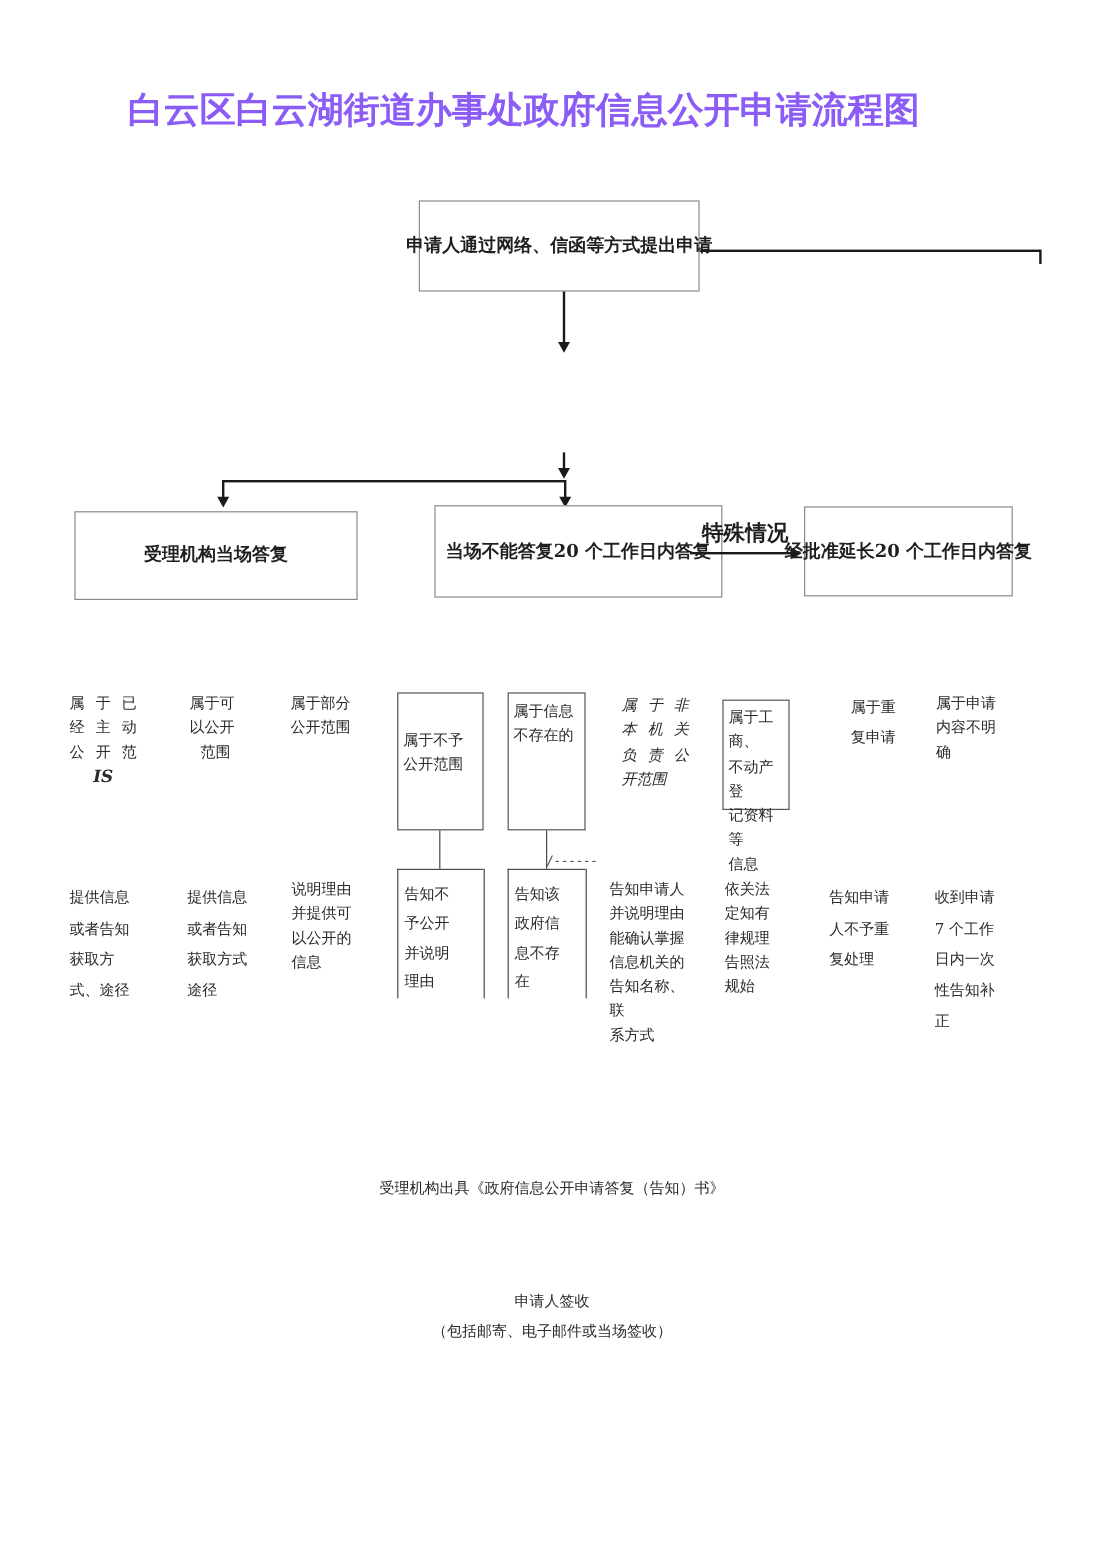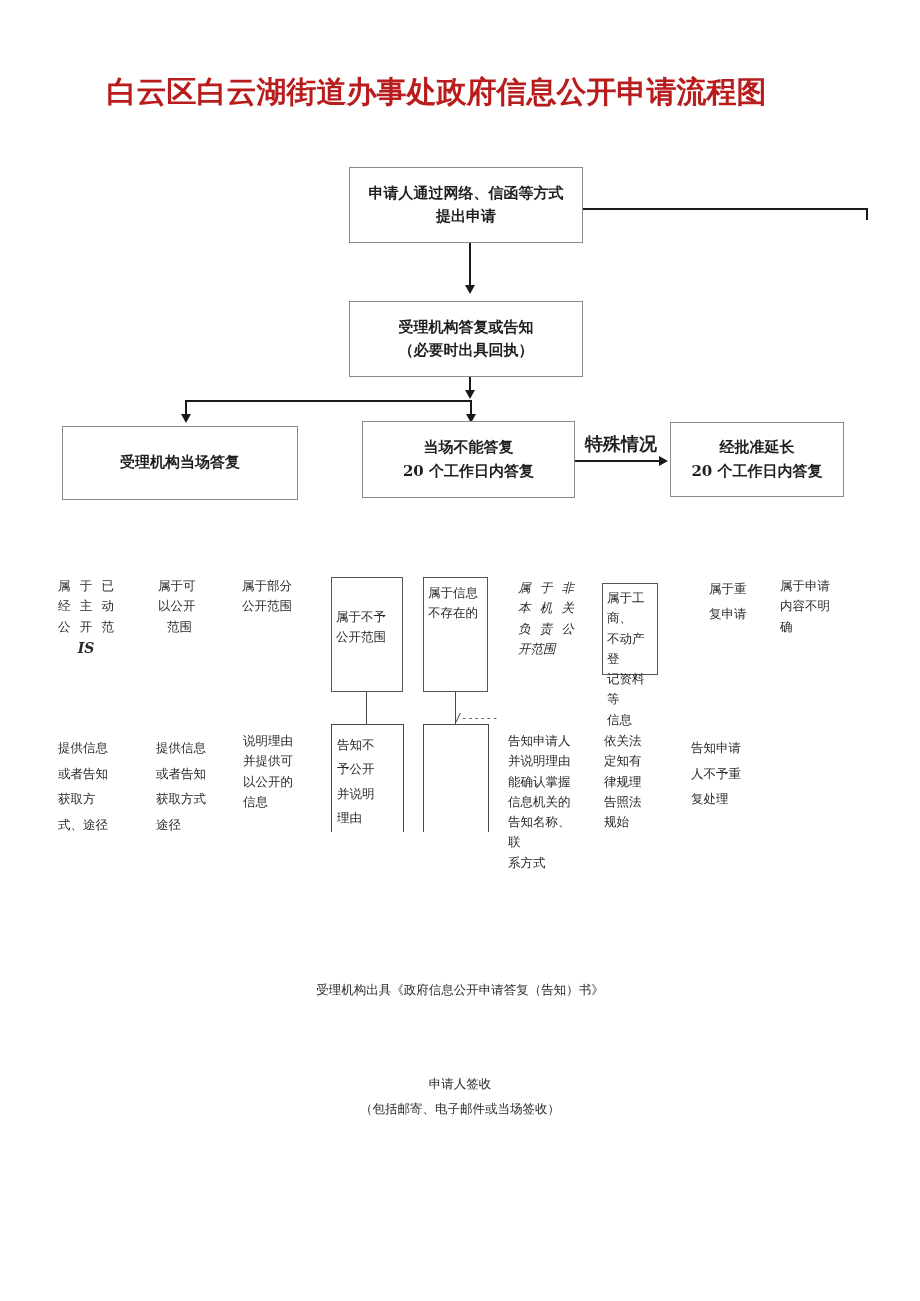--- a/index.html
+++ b/index.html
@@ -22,31 +22,31 @@
 
   
   #doc-title {
     left: 0;
     top: 72px;
     width: 873px;
     text-align: center;
     font-size: 30px;
     font-weight: bold;
     letter-spacing: 0px;
-    color: #b91c1c;
+    color: #8b5cf6;
     font-family: "DejaVu Sans", "Liberation Sans", sans-serif;
   }
 
   
   .flowbox {
     border: 1px solid #8a8a8a;
     background: #ffffff;
     box-sizing: border-box;
     display: flex;
-    flex-direction: column;
+    flex-direction: row;
     align-items: center;
     justify-content: center;
     font-size: 15px;
     line-height: 1.55;
     color: #1f1f1f;
     font-weight: bold;
     text-align: center;
     font-family: "DejaVu Serif", "Liberation Serif", serif;
   }
   .flowbox .ln { display: block; white-space: nowrap; }
@@ -132,38 +132,34 @@
     <span class="ln">申请人通过网络、信函等方式</span>
     <span class="ln">提出申请</span>
   </div>
 
   <div class="abs hline" style="left:583px; top:208px; width:284px;"></div>
   <div class="abs vline" style="left:866px; top:208px; height:12px;"></div>
 
   <div class="abs vline" style="left:469px; top:243px; height:44px;"></div>
   <div class="abs arrow-down" style="left:465px; top:285px;"></div>
 
-  <div class="abs flowbox" style="left:349px; top:301px; width:234px; height:76px;">
-    <span class="ln">受理机构答复或告知</span>
-    <span class="ln">（必要时出具回执）</span>
-  </div>
 
   <div class="abs vline" style="left:469px; top:377px; height:18px;"></div>
   <div class="abs arrow-down" style="left:465px; top:390px;"></div>
   <div class="abs hline" style="left:185px; top:400px; width:286px;"></div>
   <div class="abs vline" style="left:185px; top:400px; height:18px;"></div>
   <div class="abs arrow-down" style="left:181px; top:414px;"></div>
   <div class="abs vline" style="left:470px; top:400px; height:18px;"></div>
   <div class="abs arrow-down" style="left:466px; top:414px;"></div>
 
   <div class="abs flowbox" style="left:62px; top:426px; width:236px; height:74px;">
     <span class="ln">受理机构当场答复</span>
   </div>
 
-  <div class="abs flowbox" style="left:362px; top:421px; width:213px; height:77px;">
+  <div class="abs flowbox" style="left:362px; top:421px; width:240px; height:77px;">
     <span class="ln">当场不能答复</span>
     <span class="ln">20 个工作日内答复</span>
   </div>
 
   <div class="abs hline" style="left:575px; top:460px; width:85px;"></div>
   <div class="abs arrow-right" style="left:659px; top:456px;"></div>
   <div class="abs edge-label" style="left:585px; top:432px;">特殊情况</div>
 
   <div class="abs flowbox" style="left:670px; top:422px; width:174px; height:75px;">
     <span class="ln">经批准延长</span>
@@ -254,20 +250,26 @@
     <div>告知不</div>
     <div>予公开</div>
     <div>并说明</div>
     <div>理由</div>
   </div>
 
   <div class="abs thinh" style="left:423px; top:724px; width:65px;"></div>
   <div class="abs thinv" style="left:423px; top:724px; height:108px;"></div>
   <div class="abs thinv" style="left:488px; top:724px; height:108px;"></div>
   <div class="abs dashstub" style="left:455px; top:711px;">/------</div>
+  <div class="abs actcell" style="left:429px; top:733px; width:58px; line-height:1.95;">
+    <div>告知该</div>
+    <div>政府信</div>
+    <div>息不存</div>
+    <div>在</div>
+  </div>
 
   <div class="abs actcell tight" style="left:508px; top:731px; width:72px;">
     <div>告知申请人</div>
     <div>并说明理由</div>
     <div>能确认掌握</div>
     <div>信息机关的</div>
     <div>告知名称、联</div>
     <div>系方式</div>
   </div>
 
@@ -278,20 +280,27 @@
     <div>告照法</div>
     <div>规始</div>
   </div>
 
   <div class="abs actcell" style="left:691px; top:735px; width:60px;">
     <div>告知申请</div>
     <div>人不予重</div>
     <div>复处理</div>
   </div>
 
+  <div class="abs actcell" style="left:779px; top:735px; width:60px;">
+    <div>收到申请</div>
+    <div>7 个工作</div>
+    <div>日内一次</div>
+    <div>性告知补</div>
+    <div>正</div>
+  </div>
 
   <div class="abs footline" style="left:0; top:982px; width:920px;">受理机构出具《政府信息公开申请答复（告知）书》</div>
 
   <div class="abs footline" style="left:0; top:1076px; width:920px;">申请人签收</div>
 
   <div class="abs footline" style="left:0; top:1101px; width:920px;">（包括邮寄、电子邮件或当场签收）</div>
 
 </div>
 
 </body></html>

